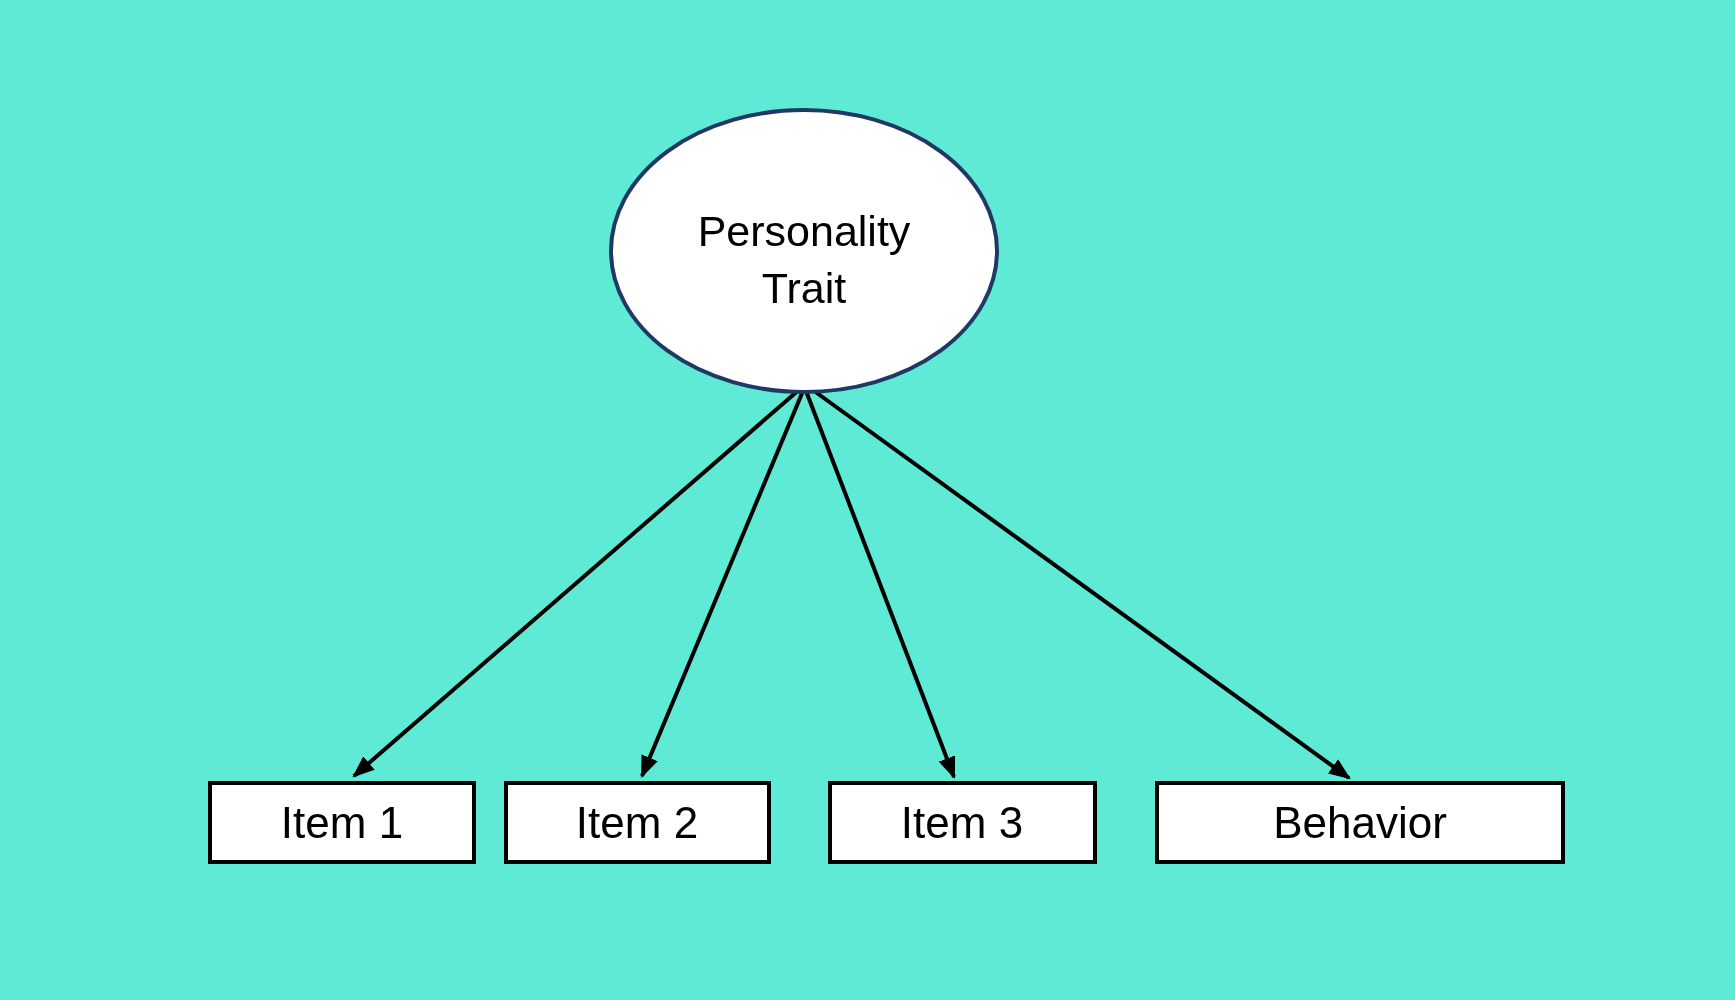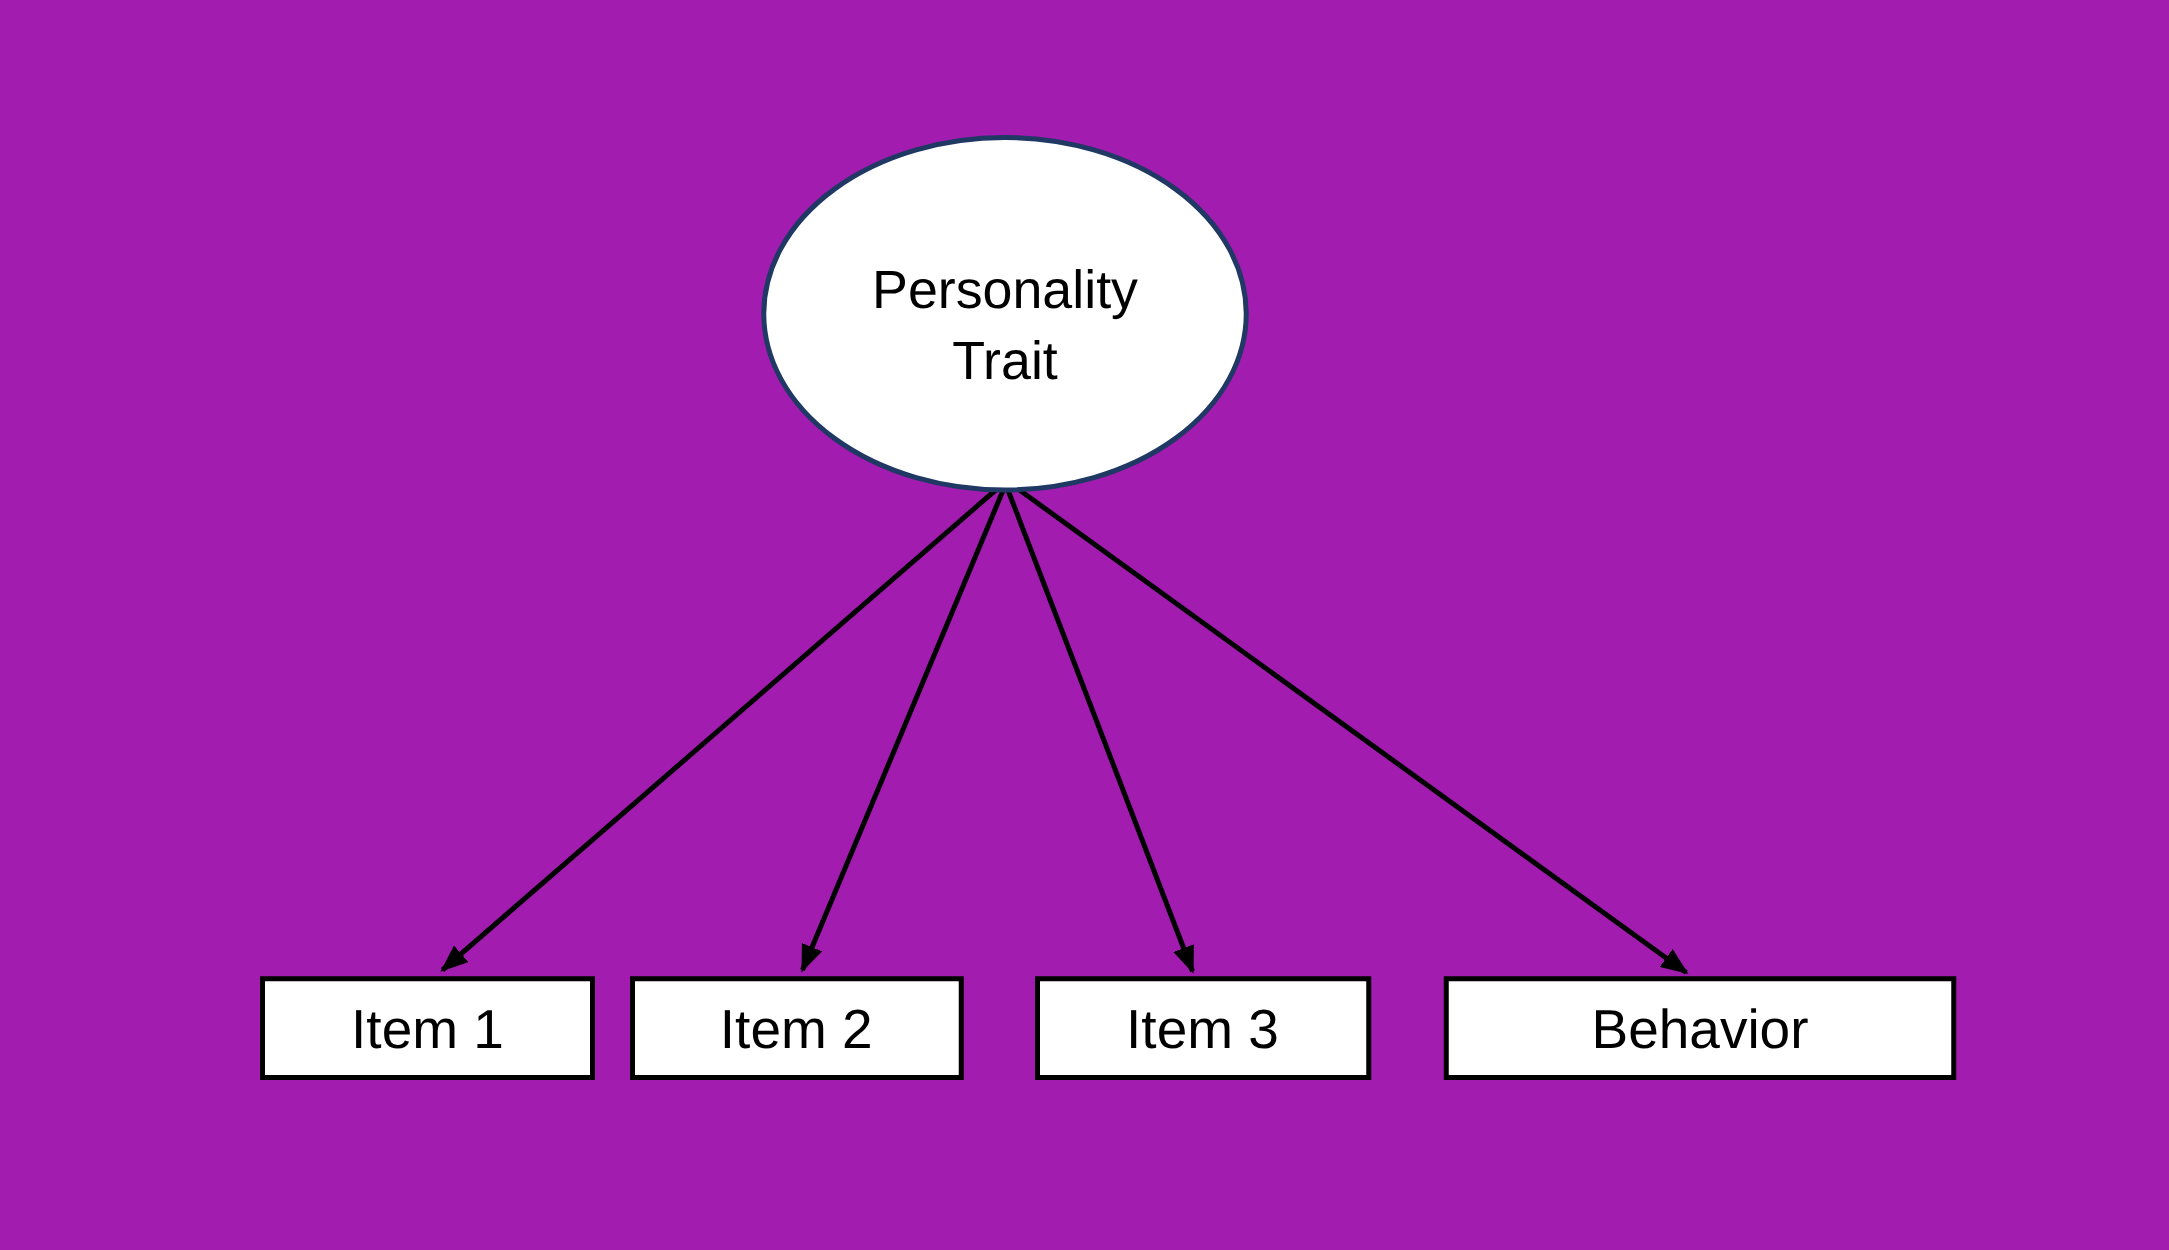--- a/index.html
+++ b/index.html
@@ -4,21 +4,21 @@
 <style>
   html, body {
     margin: 0;
     padding: 0;
     background: #ffffff;
   }
   .stage {
     position: relative;
     width: 1735px;
     height: 1000px;
-    background: #a21caf;
+    background: #5eead4;
     overflow: hidden;
     font-family: "Liberation Sans", sans-serif;
   }
   svg.diagram {
     position: absolute;
     left: 0;
     top: 0;
     width: 1735px;
     height: 1000px;
     display: block;

